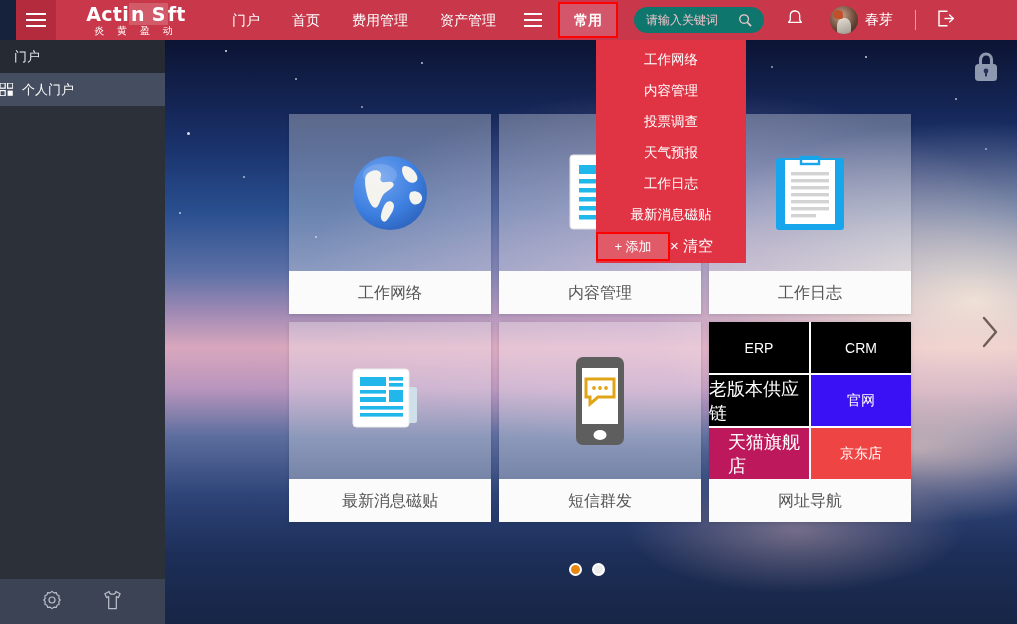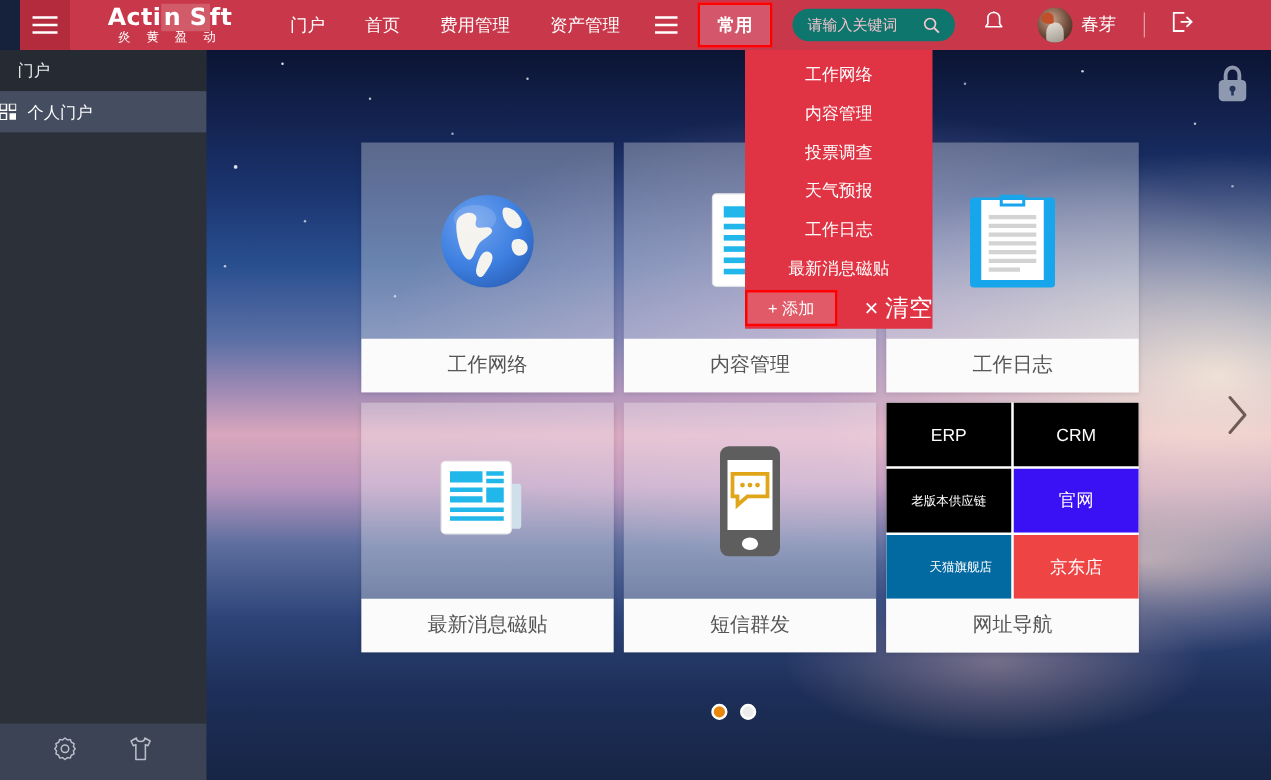--- a/index.html
+++ b/index.html
@@ -75,21 +75,21 @@
   }
   .dd-item {
     color:#fff; font-size:13.5px; text-align:center; height:31px; line-height:31px;
     cursor:pointer;
   }
   #dd-footer { display:flex; height:33px; align-items:center; }
   #dd-add {
     margin-left:0px; width:74px; height:29px; line-height:25px; text-align:center;
     color:#fff; font-size:13px; background:#e05a68; border:2px solid #ff0000; cursor:pointer;
   }
-  #dd-clear { flex:1; text-align:right; color:#fff; font-size:19px; cursor:pointer; }
+  #dd-clear { flex:1; text-align:left; color:#fff; font-size:15px; cursor:pointer; }
 
   
   #sidebar {
     position:absolute; left:0; top:40px; width:165px; height:584px;
     background:#3b4354; z-index:30;
   }
   #side-title {
     height:33px; line-height:33px; padding-left:14px; color:#e8eaee; font-size:13px;
     background:#262a33;
   }
@@ -140,21 +140,21 @@
   }
   .card .body { flex:1; display:flex; align-items:center; justify-content:center; }
   .card .cap {
     height:43px; line-height:43px; text-align:center; background:#fbfbfb;
     color:#555; font-size:16px;
   }
   .card.tiles { background:#fff; }
   .tilewrap { flex:1; display:grid; grid-template-columns:1fr 1fr; grid-template-rows:1fr 1fr 1fr; gap:2px; padding:0; }
   .tile { display:flex; align-items:center; justify-content:center;
           font-size:14px; color:#fff; }
-  .tile.sm { font-size:10px;font-family:Liberation Mono, monospace; }
+  .tile.sm { font-size:18px;font-family:Liberation Mono, monospace; }
 
   
   #dots {
     position:absolute; left:404px; top:527px; display:flex; gap:10px; z-index:15;
   }
   .dot { width:13px; height:13px; border-radius:50%; background:#ececec;
          border:2px solid #fff; cursor:pointer; }
   .dot.active { background:#e8860e; }
 </style>
 </head>
@@ -370,21 +370,21 @@
       </div>
       <div class="cap">短信群发</div>
     </div>
 
     <div class="card tiles">
       <div class="tilewrap">
         <div class="tile" style="background: rgb(0, 0, 0);">ERP</div>
         <div class="tile" style="background: rgb(0, 0, 0);">CRM</div>
         <div class="tile sm" style="background: rgb(0, 0, 0);">老版本供应链</div>
         <div class="tile" style="background: rgb(58, 16, 245);">官网</div>
-        <div class="tile sm" style="background: #0369a1; padding-left: 19px;">天猫旗舰店</div>
+        <div class="tile sm" style="background: #be185d; padding-left: 19px;">天猫旗舰店</div>
         <div class="tile" style="background: #ef4444;">京东店</div>
       </div>
       <div class="cap">网址导航</div>
     </div>
   </div>
 
   <div id="dots">
     <div class="dot active" style="background: rgb(232, 134, 14);"></div>
     <div class="dot" style="background: rgb(236, 236, 236);"></div>
   </div>

